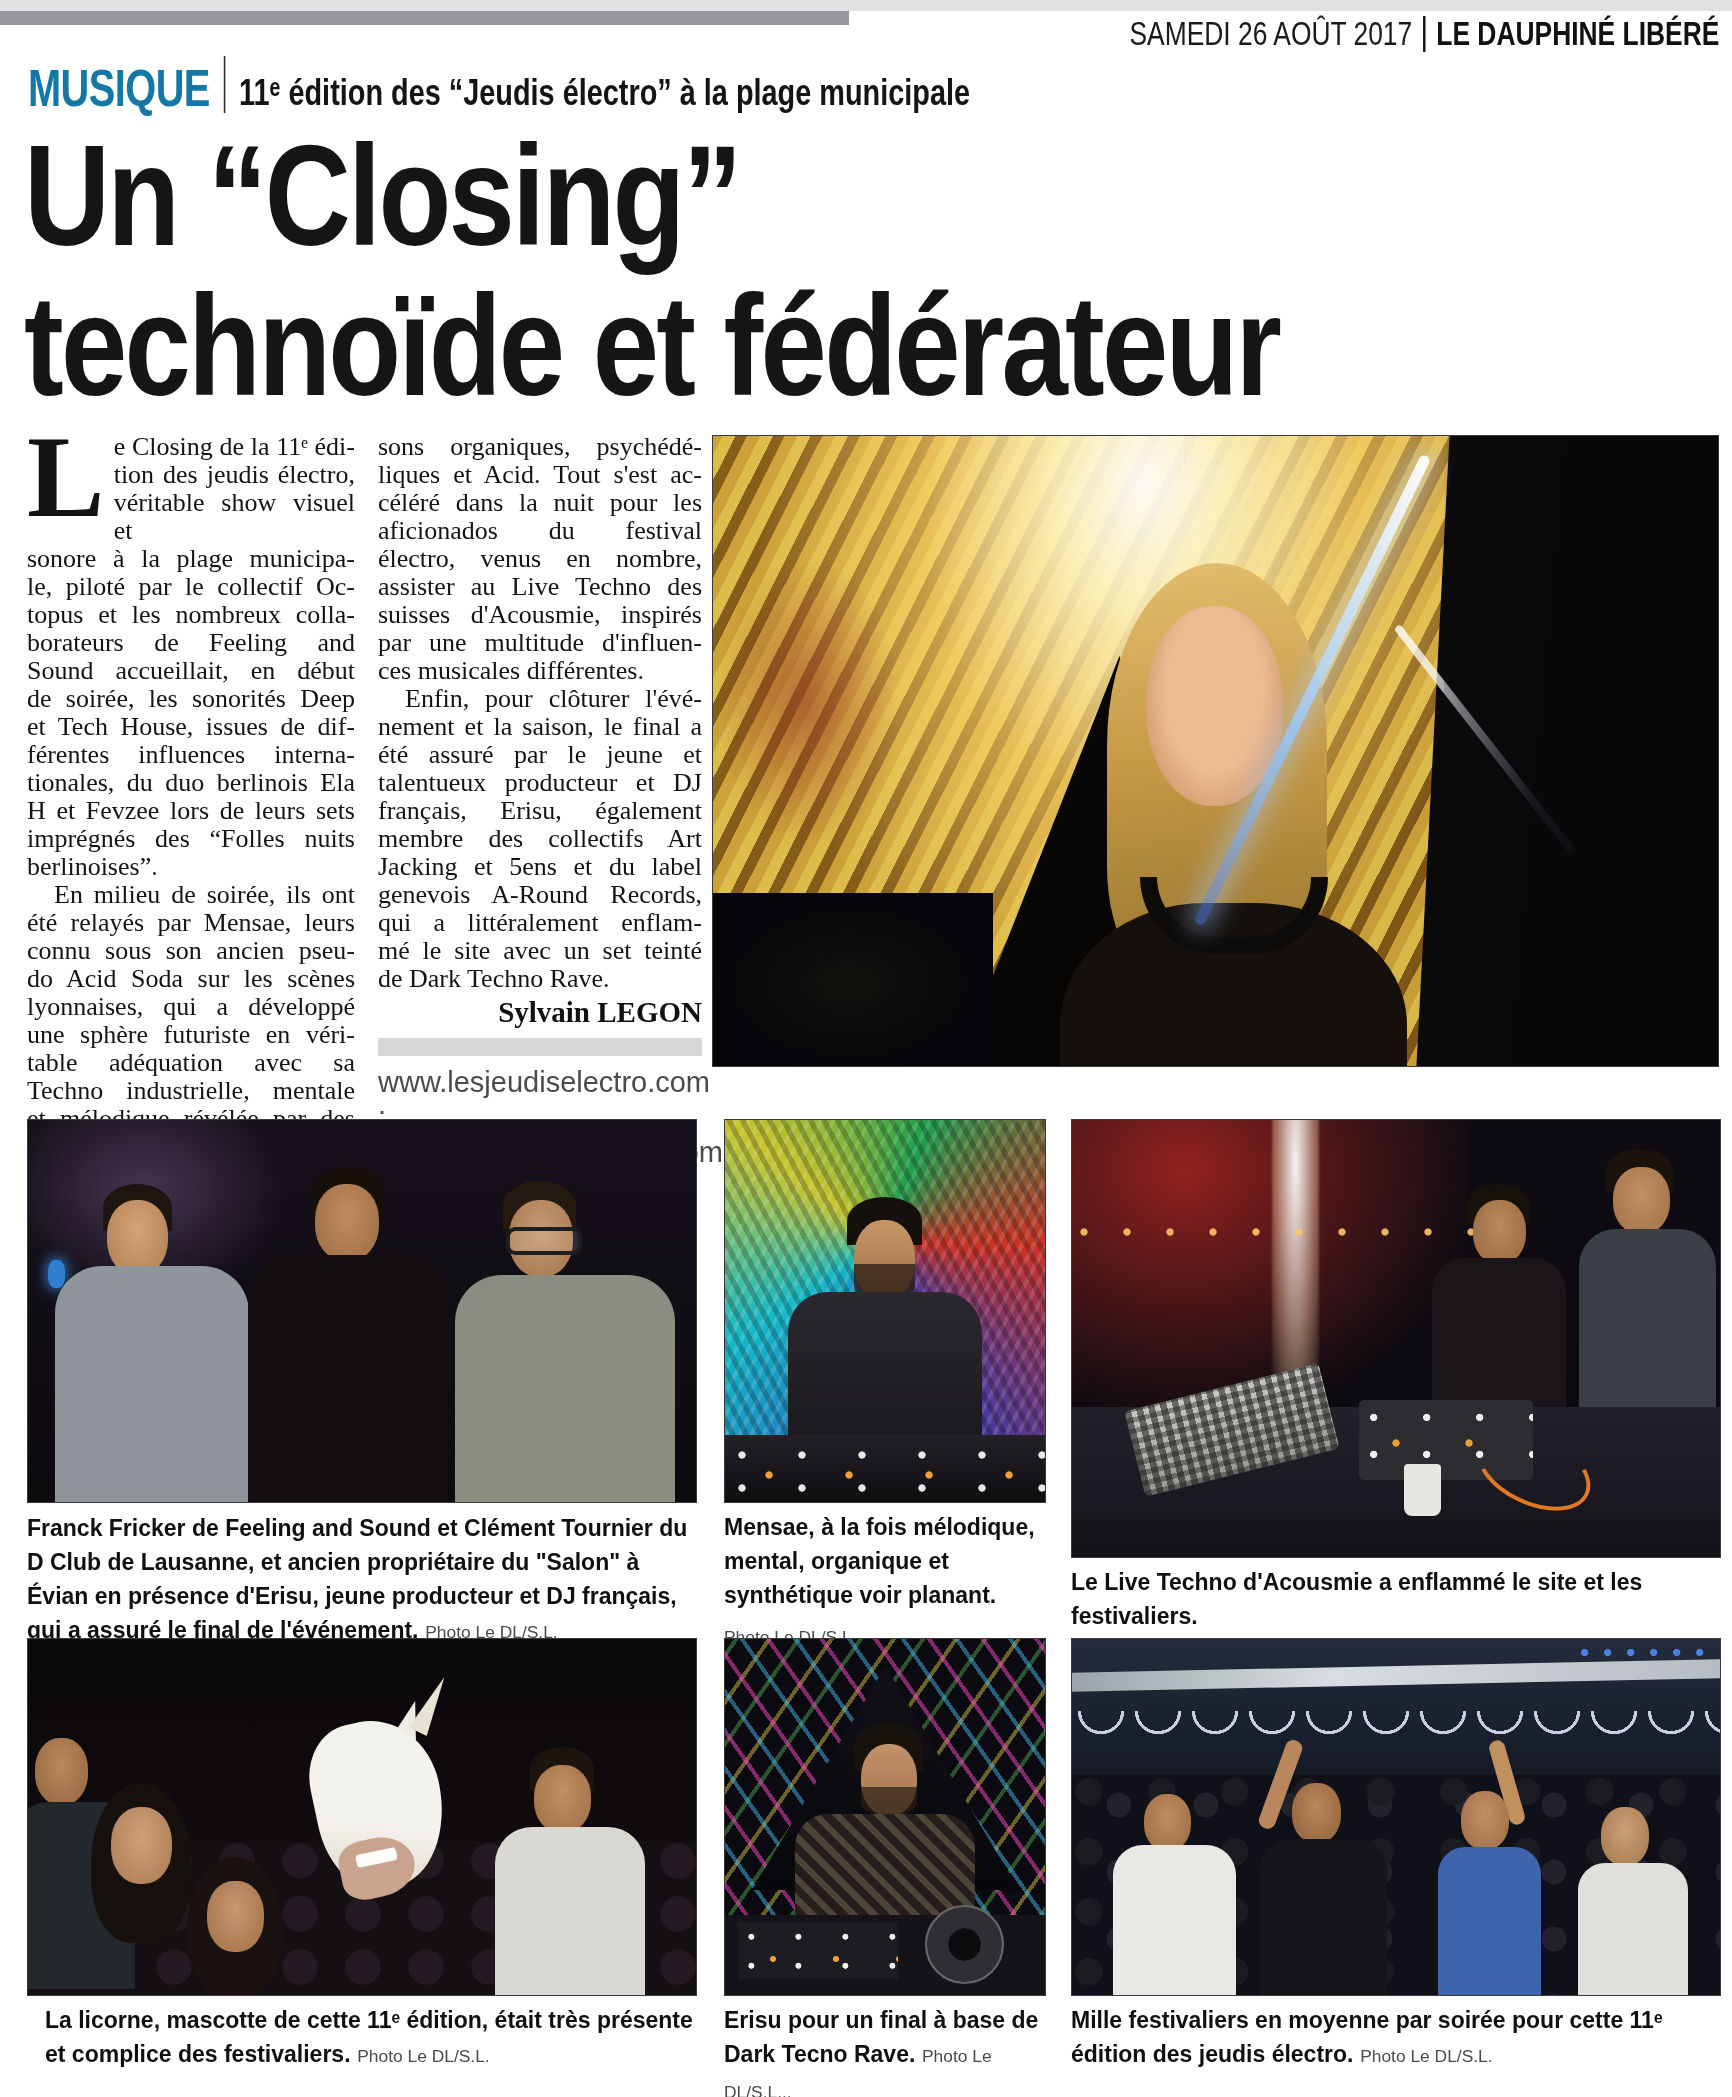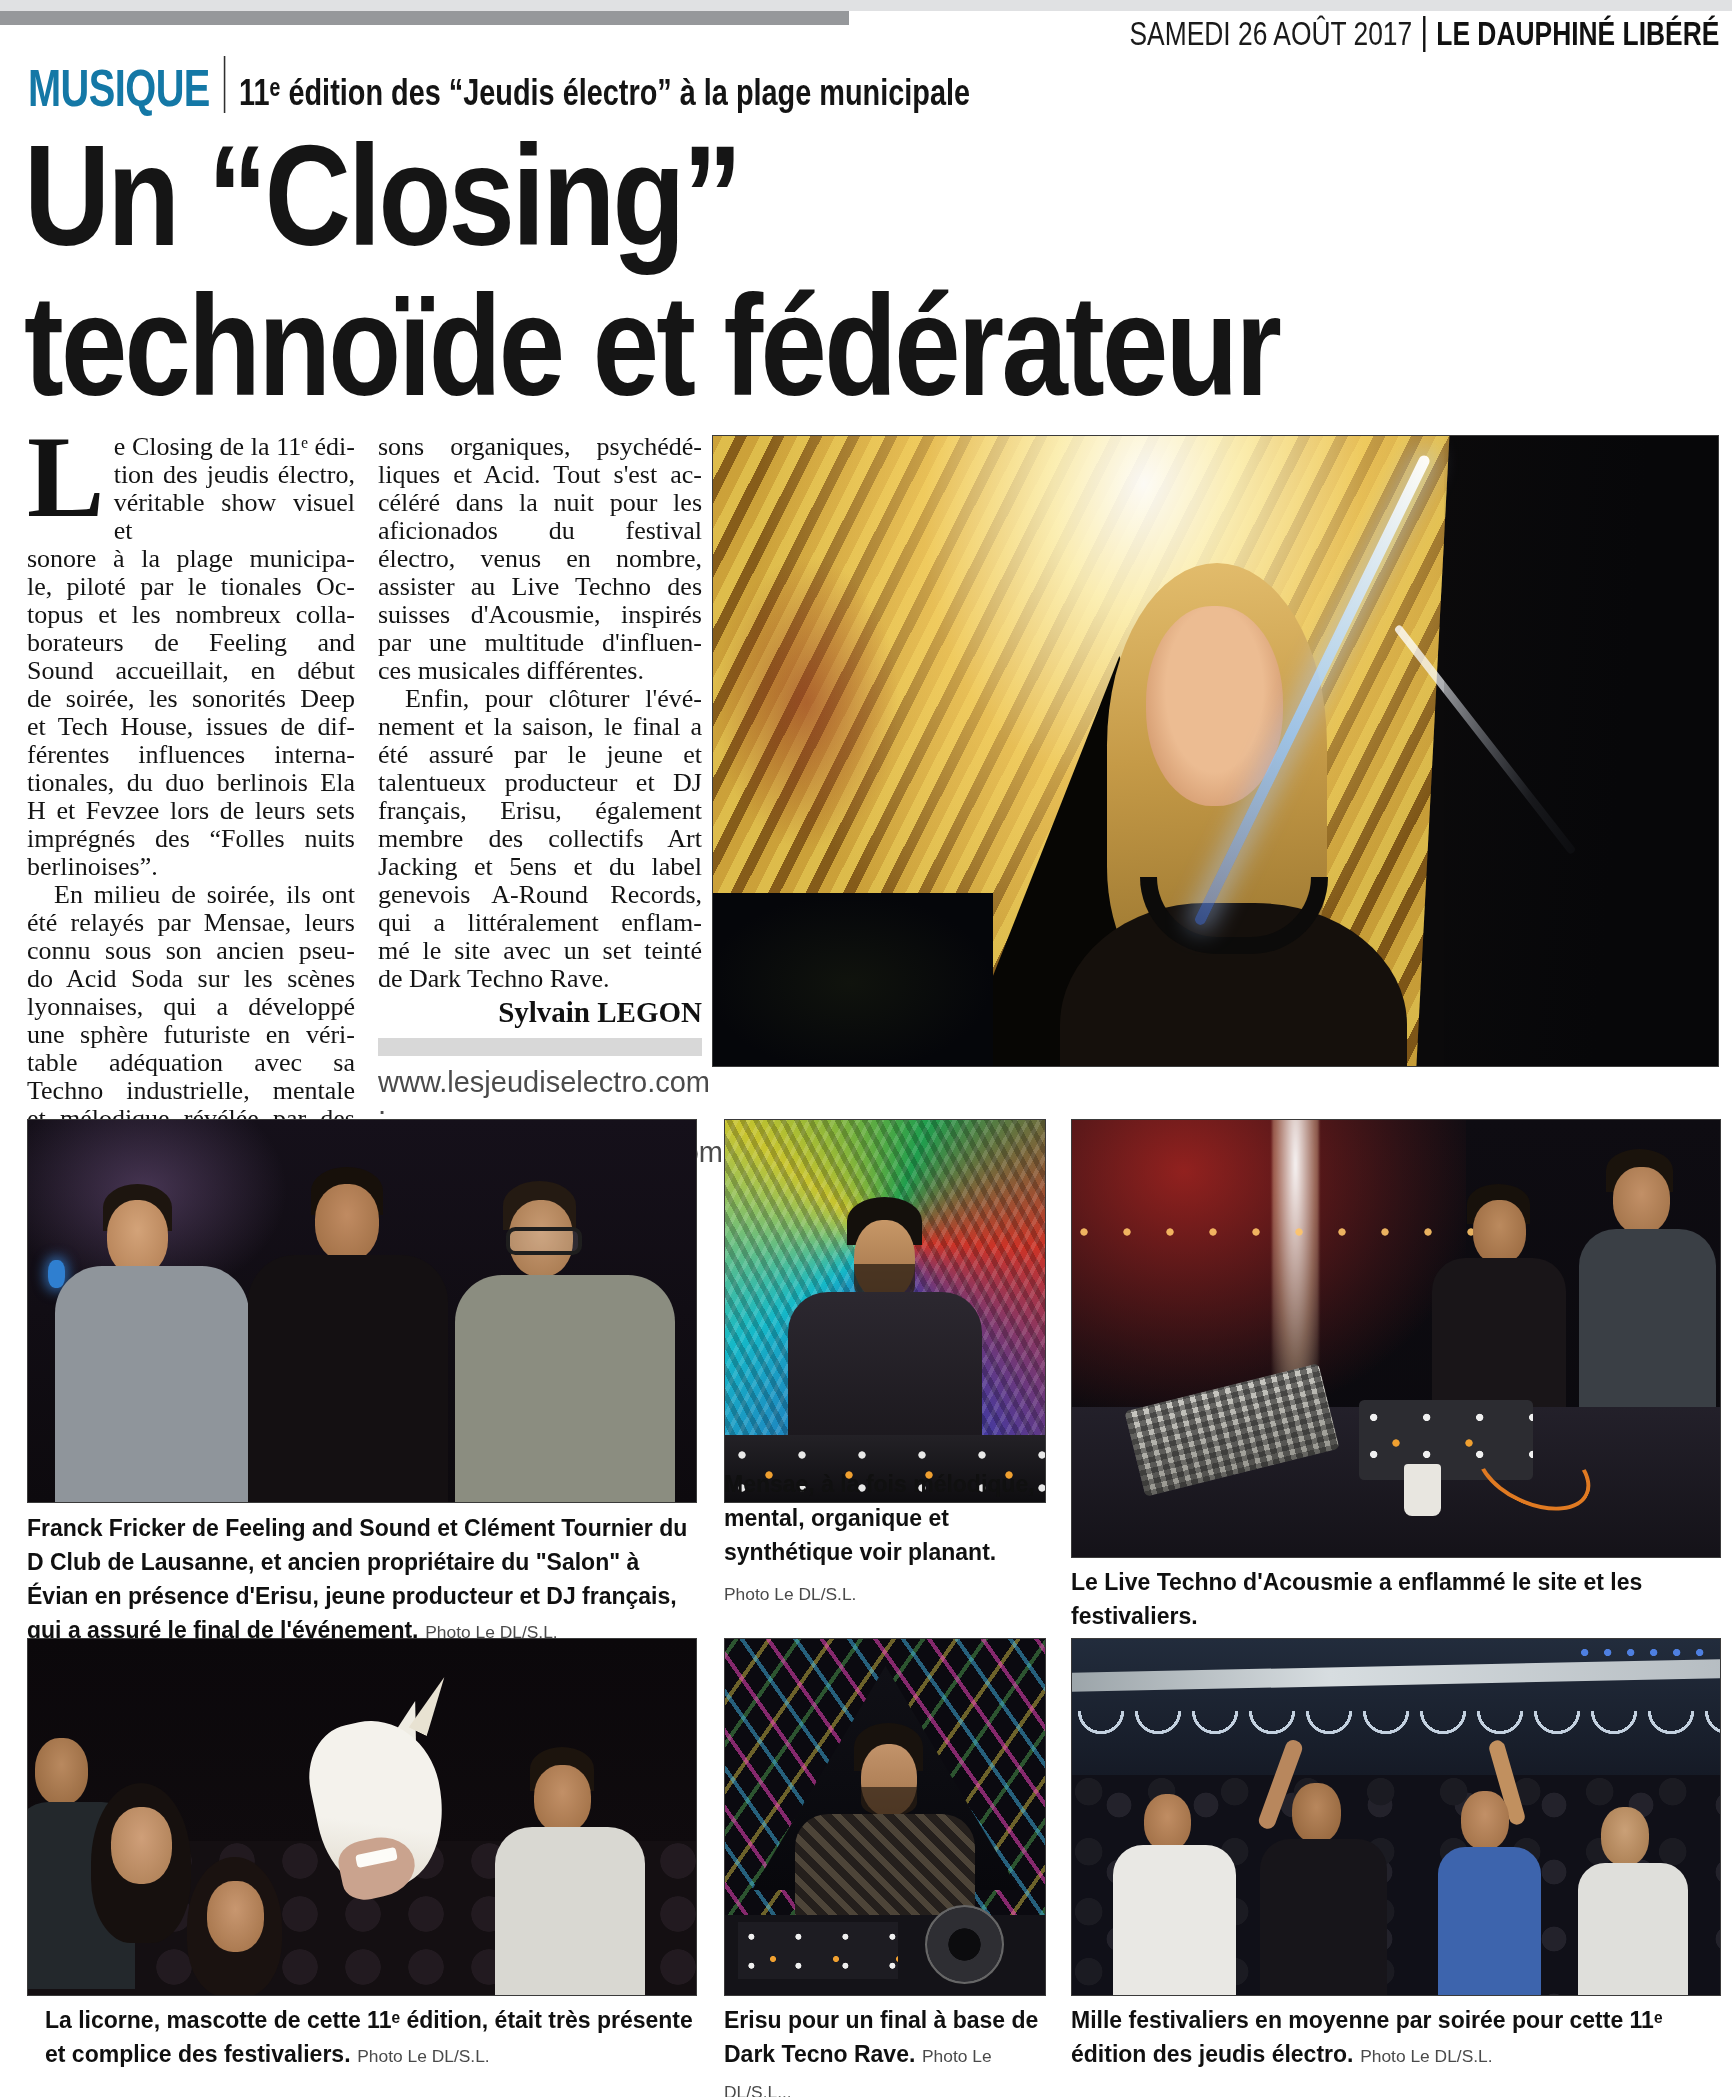--- a/index.html
+++ b/index.html
@@ -76,21 +76,21 @@
     <div>technoïde et fédérateur</div>
   </div>
 
   <div class="col col1">
     <span class="dropcap">L</span>
     <div>
         <div class="bline">e Closing de la 11ᵉ édi-</div>
         <div class="bline">tion des jeudis électro,</div>
         <div class="bline">véritable show visuel et</div>
         <div class="bline">sonore à la plage municipa-</div>
-        <div class="bline">le, piloté par le tionales Oc-</div>
+        <div class="bline">le, piloté par le collectif Oc-</div>
         <div class="bline">topus et les nombreux colla-</div>
         <div class="bline">borateurs de Feeling and</div>
         <div class="bline">Sound accueillait, en début</div>
         <div class="bline">de soirée, les sonorités Deep</div>
         <div class="bline">et Tech House, issues de dif-</div>
         <div class="bline">férentes influences interna-</div>
         <div class="bline">tionales, du duo berlinois Ela</div>
         <div class="bline">H et Fevzee lors de leurs sets</div>
         <div class="bline">imprégnés des “Folles nuits</div>
         <div class="bline end">berlinoises”.</div>
@@ -169,21 +169,21 @@
     <span>Franck Fricker de Feeling and Sound et Clément Tournier du D Club de Lausanne, et ancien propriétaire du "Salon" à Évian en présence d'Erisu, jeune producteur et DJ français, qui a assuré le final de l'événement.</span><span class="credit">Photo Le DL/S.L.</span>
   </div>
 
   <div class="ph" style="left:724px;top:1119px;width:320px;height:382px;background:repeating-linear-gradient(62deg, rgba(0,0,0,.22) 0 5.3px, transparent 5.3px 12px),repeating-linear-gradient(-62deg, rgba(255,255,255,.12) 0 4px, transparent 4px 10.7px),conic-gradient(from 20deg at 50% 32%, #1f9e4e, #cc3327, #2b3bb5, #15b9c8, #c9c42e, #1f9e4e)">
     <div class="s" style="left:122px;top:77px;width:75px;height:48px;background:#14100c;border-radius:50% 50% 0 0;"></div>
     <div class="s" style="left:129px;top:100px;width:61px;height:80px;background:linear-gradient(180deg,#c79767,#9f7147);border-radius:46%;"></div>
     <div class="s" style="left:129px;top:144px;width:61px;height:40px;background:rgba(40,28,18,.75);border-radius:0 0 46% 46%;"></div>
     <div class="s" style="left:63px;top:172px;width:194px;height:154px;background:linear-gradient(180deg,#2c2830,#1b181d);border-radius:40px 40px 0 0;"></div>
     <div class="s" style="left:-3.3px;bottom:-1.3px;width:328px;height:68px;background:radial-gradient(circle at 20px 20px,#e8e8e8 0 3.3px,transparent 4px),radial-gradient(circle at 47px 40px,#f0a030 0 3.3px,transparent 4px),linear-gradient(180deg,#232126,#0e0d10);background-size:60px 33px,80px 47px,100% 100%;"></div>
   </div>
-  <div class="cap" style="left:724px;top:1467px;width:322px">
+  <div class="cap" style="left:724px;top:1510px;width:322px">
     <span>Mensae, à la fois mélodique, mental, organique et synthétique voir planant.</span><span class="credit-block">Photo Le DL/S.L.</span>
   </div>
 
   <div class="ph" style="left:1071px;top:1119px;width:648px;height:437px;background:linear-gradient(180deg,#0e0c12,#0a090d)">
     <div class="s" style="left:-40px;top:-53px;width:434px;height:347px;background:radial-gradient(ellipse at 35% 30%,rgba(190,40,35,.75),rgba(120,30,30,.3) 55%,transparent 75%);"></div>
     <div class="s" style="left:200px;top:-13.4px;width:47px;height:287px;background:radial-gradient(ellipse at 50% 20%, rgba(255,255,255,.95), rgba(255,220,180,.4) 60%, transparent);filter:blur(1.3px);"></div>
     <div class="s" style="left:0;top:100px;width:434px;height:24px;background:radial-gradient(circle at 12px 12px, #ffc468 0 3.3px, transparent 4px);background-size:43px 24px;background-repeat:repeat-x;opacity:.9;"></div>
     <div class="s" style="left:395px;top:64px;width:63px;height:40px;background:#17110b;border-radius:50% 50% 0 0;"></div>
     <div class="s" style="left:401px;top:80px;width:53px;height:64px;background:radial-gradient(ellipse at 50% 40%,#bb8a5e,#96663d);border-radius:46%;"></div>
     <div class="s" style="left:360px;top:138px;width:134px;height:167px;background:#191518;border-radius:33px 33px 0 0;"></div>

